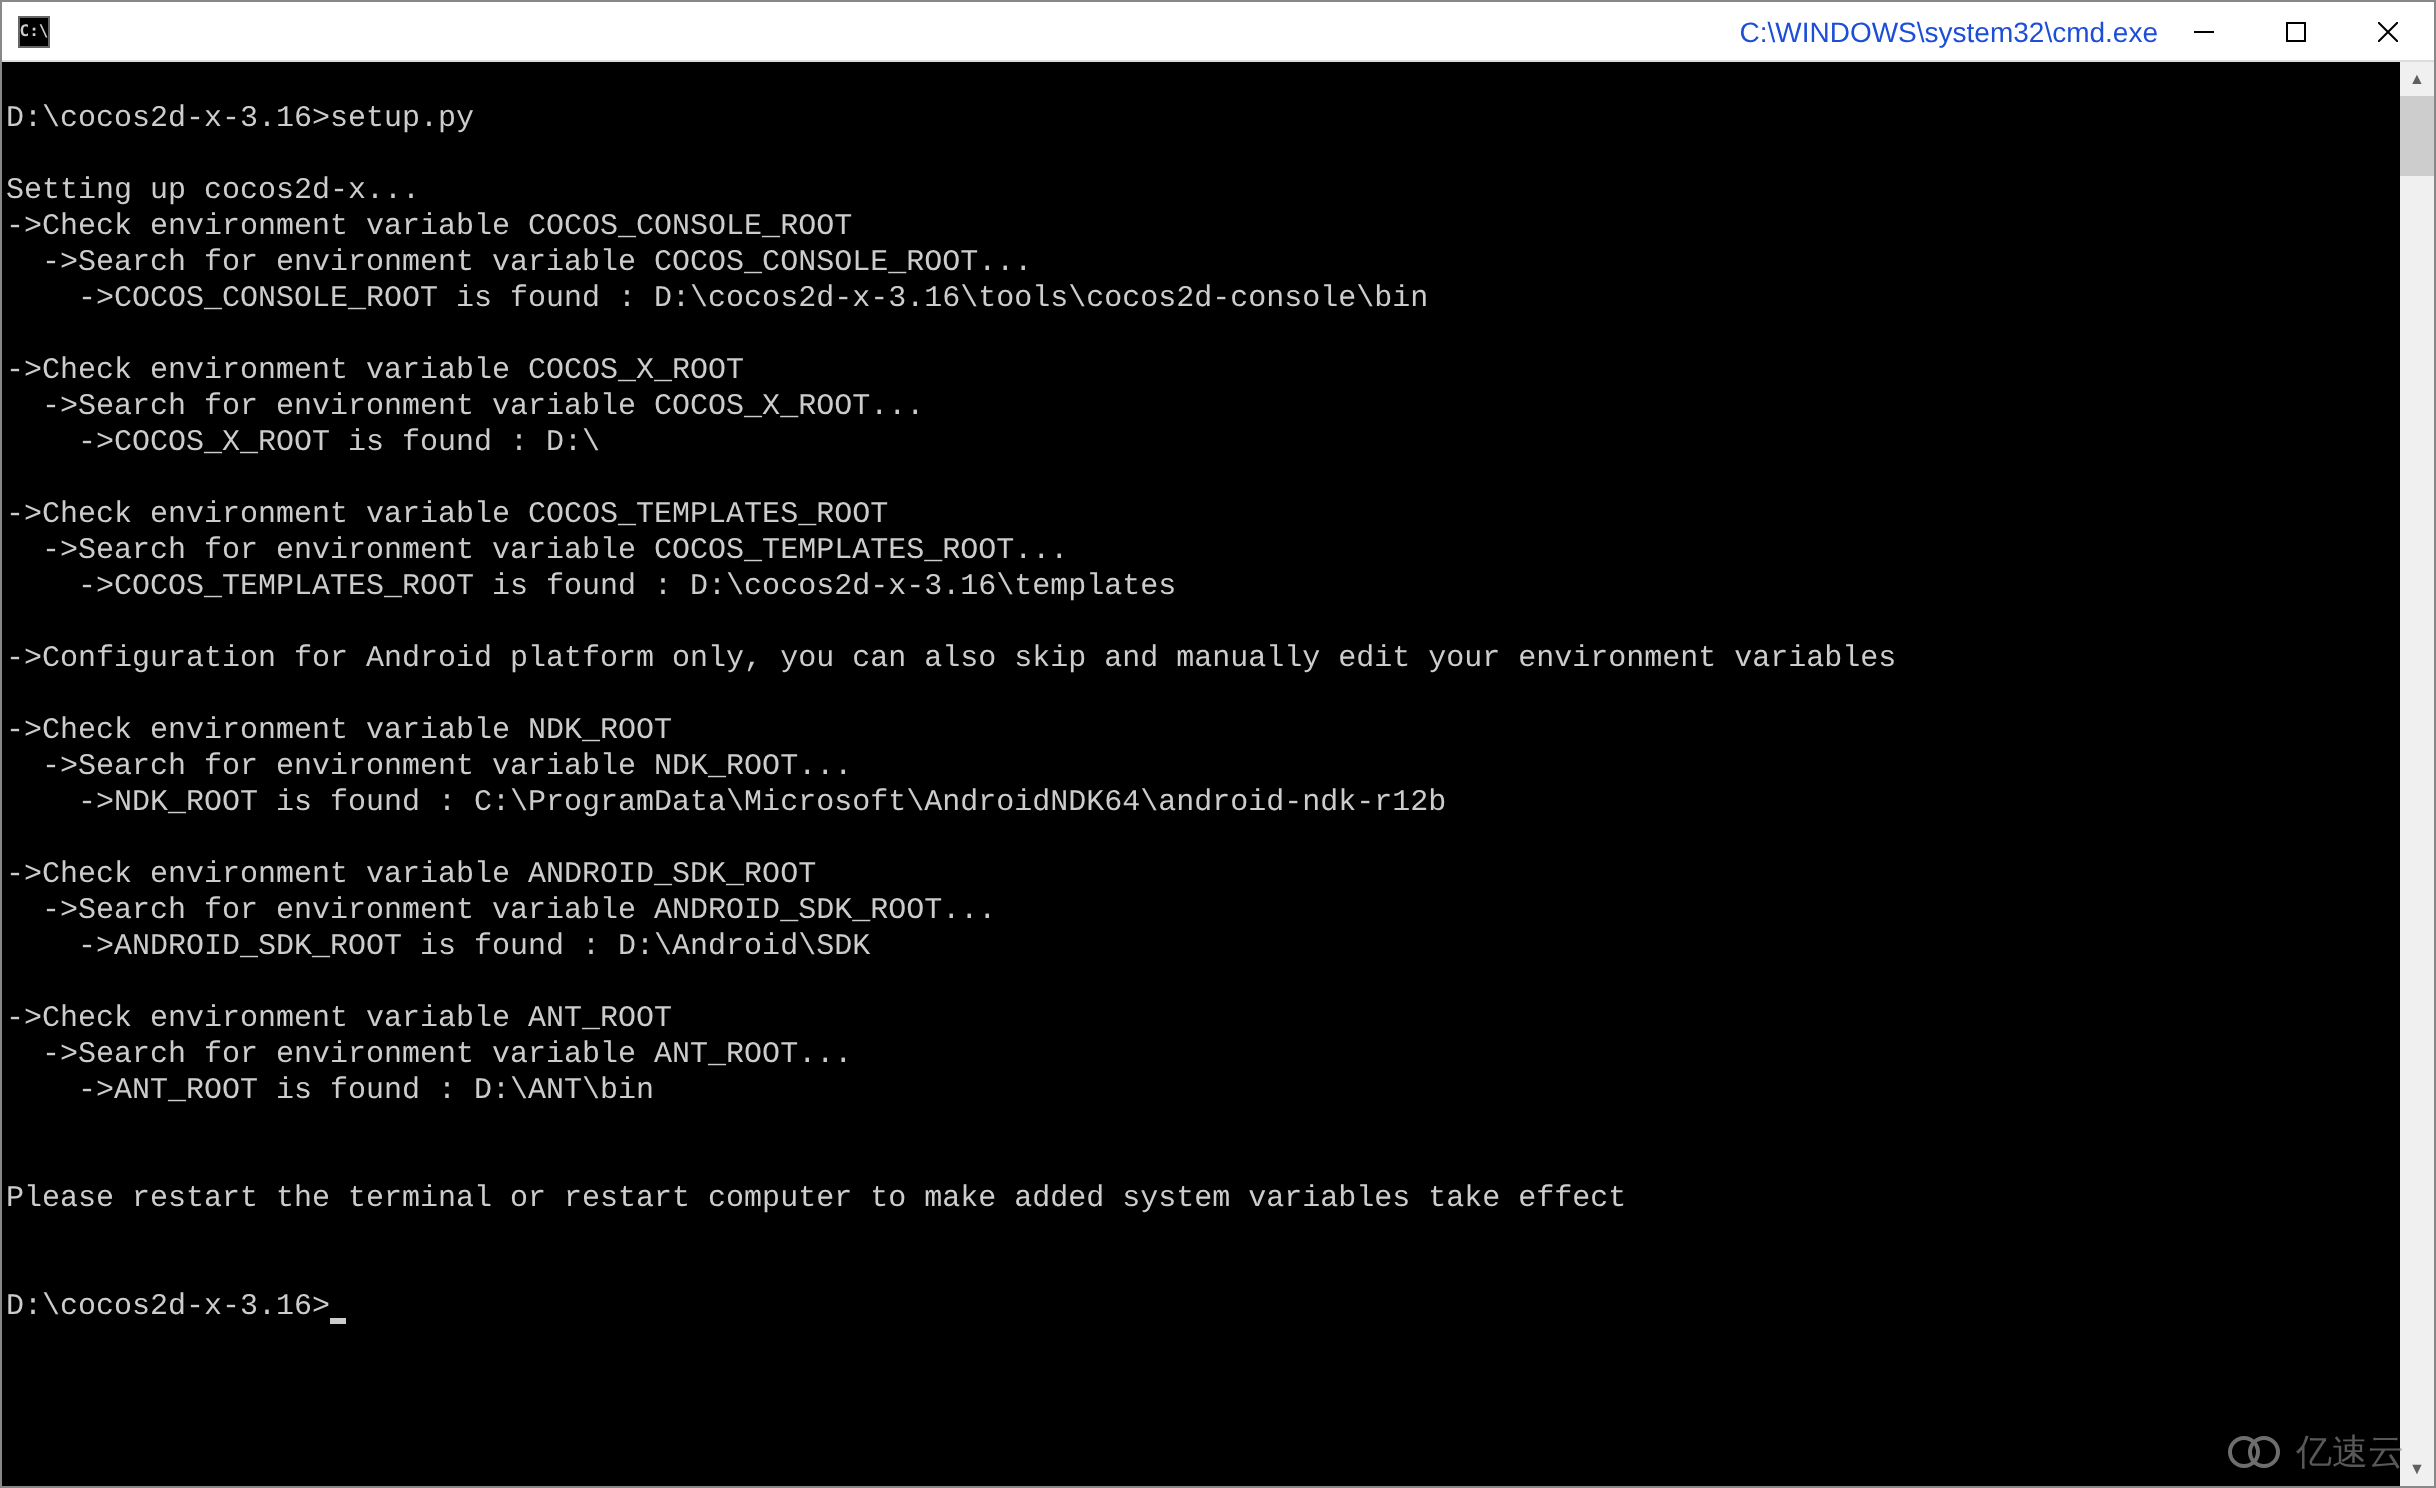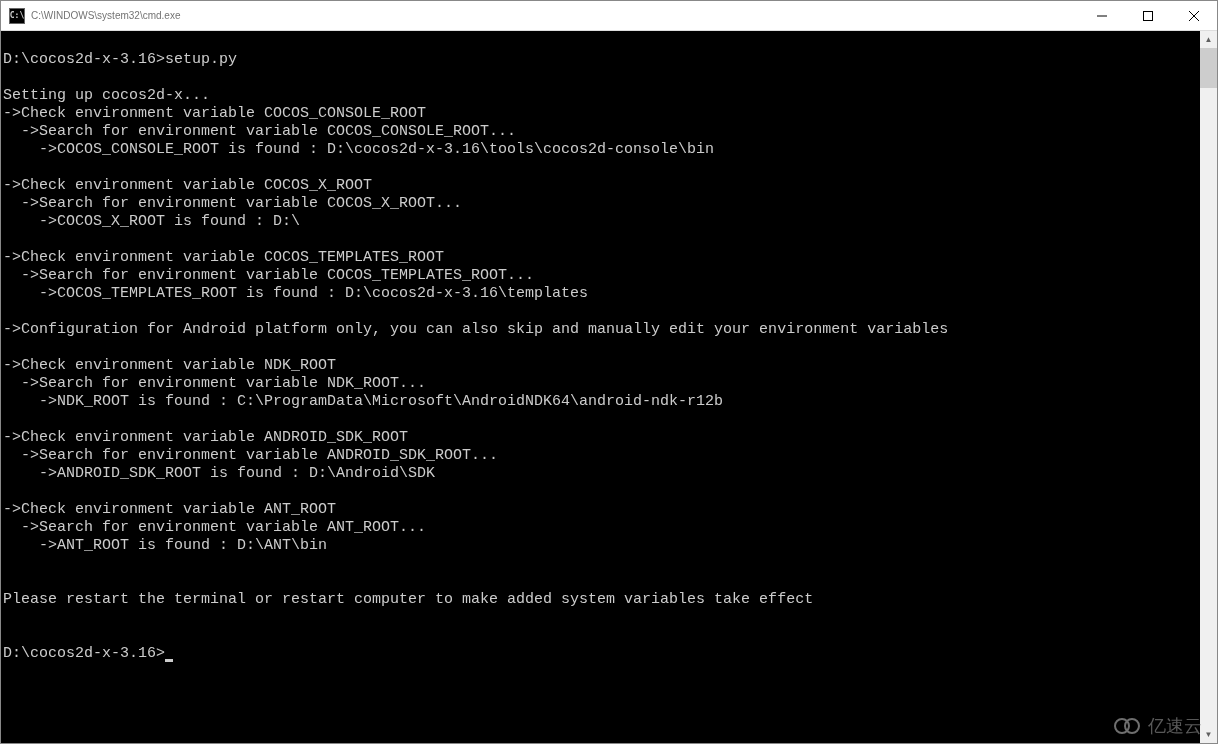--- a/index.html
+++ b/index.html
@@ -35,23 +35,24 @@
       display: inline-flex;
       align-items: center;
       justify-content: center;
       font-size: 8px;
       color: #ccc;
       font-family: "Consolas", monospace;
       font-weight: bold;
       border: 1px solid #666;
     }
     .title-text {
-      font-size: 10px;
-      color: #737373;
+      font-size: 14px;
+      color: #1d4ed8;
       flex: 1;
+      text-align: right;
     }
     .window-controls {
       display: flex;
       height: 100%;
     }
     .win-ctrl {
       width: 46px;
       height: 100%;
       display: flex;
       align-items: center;

